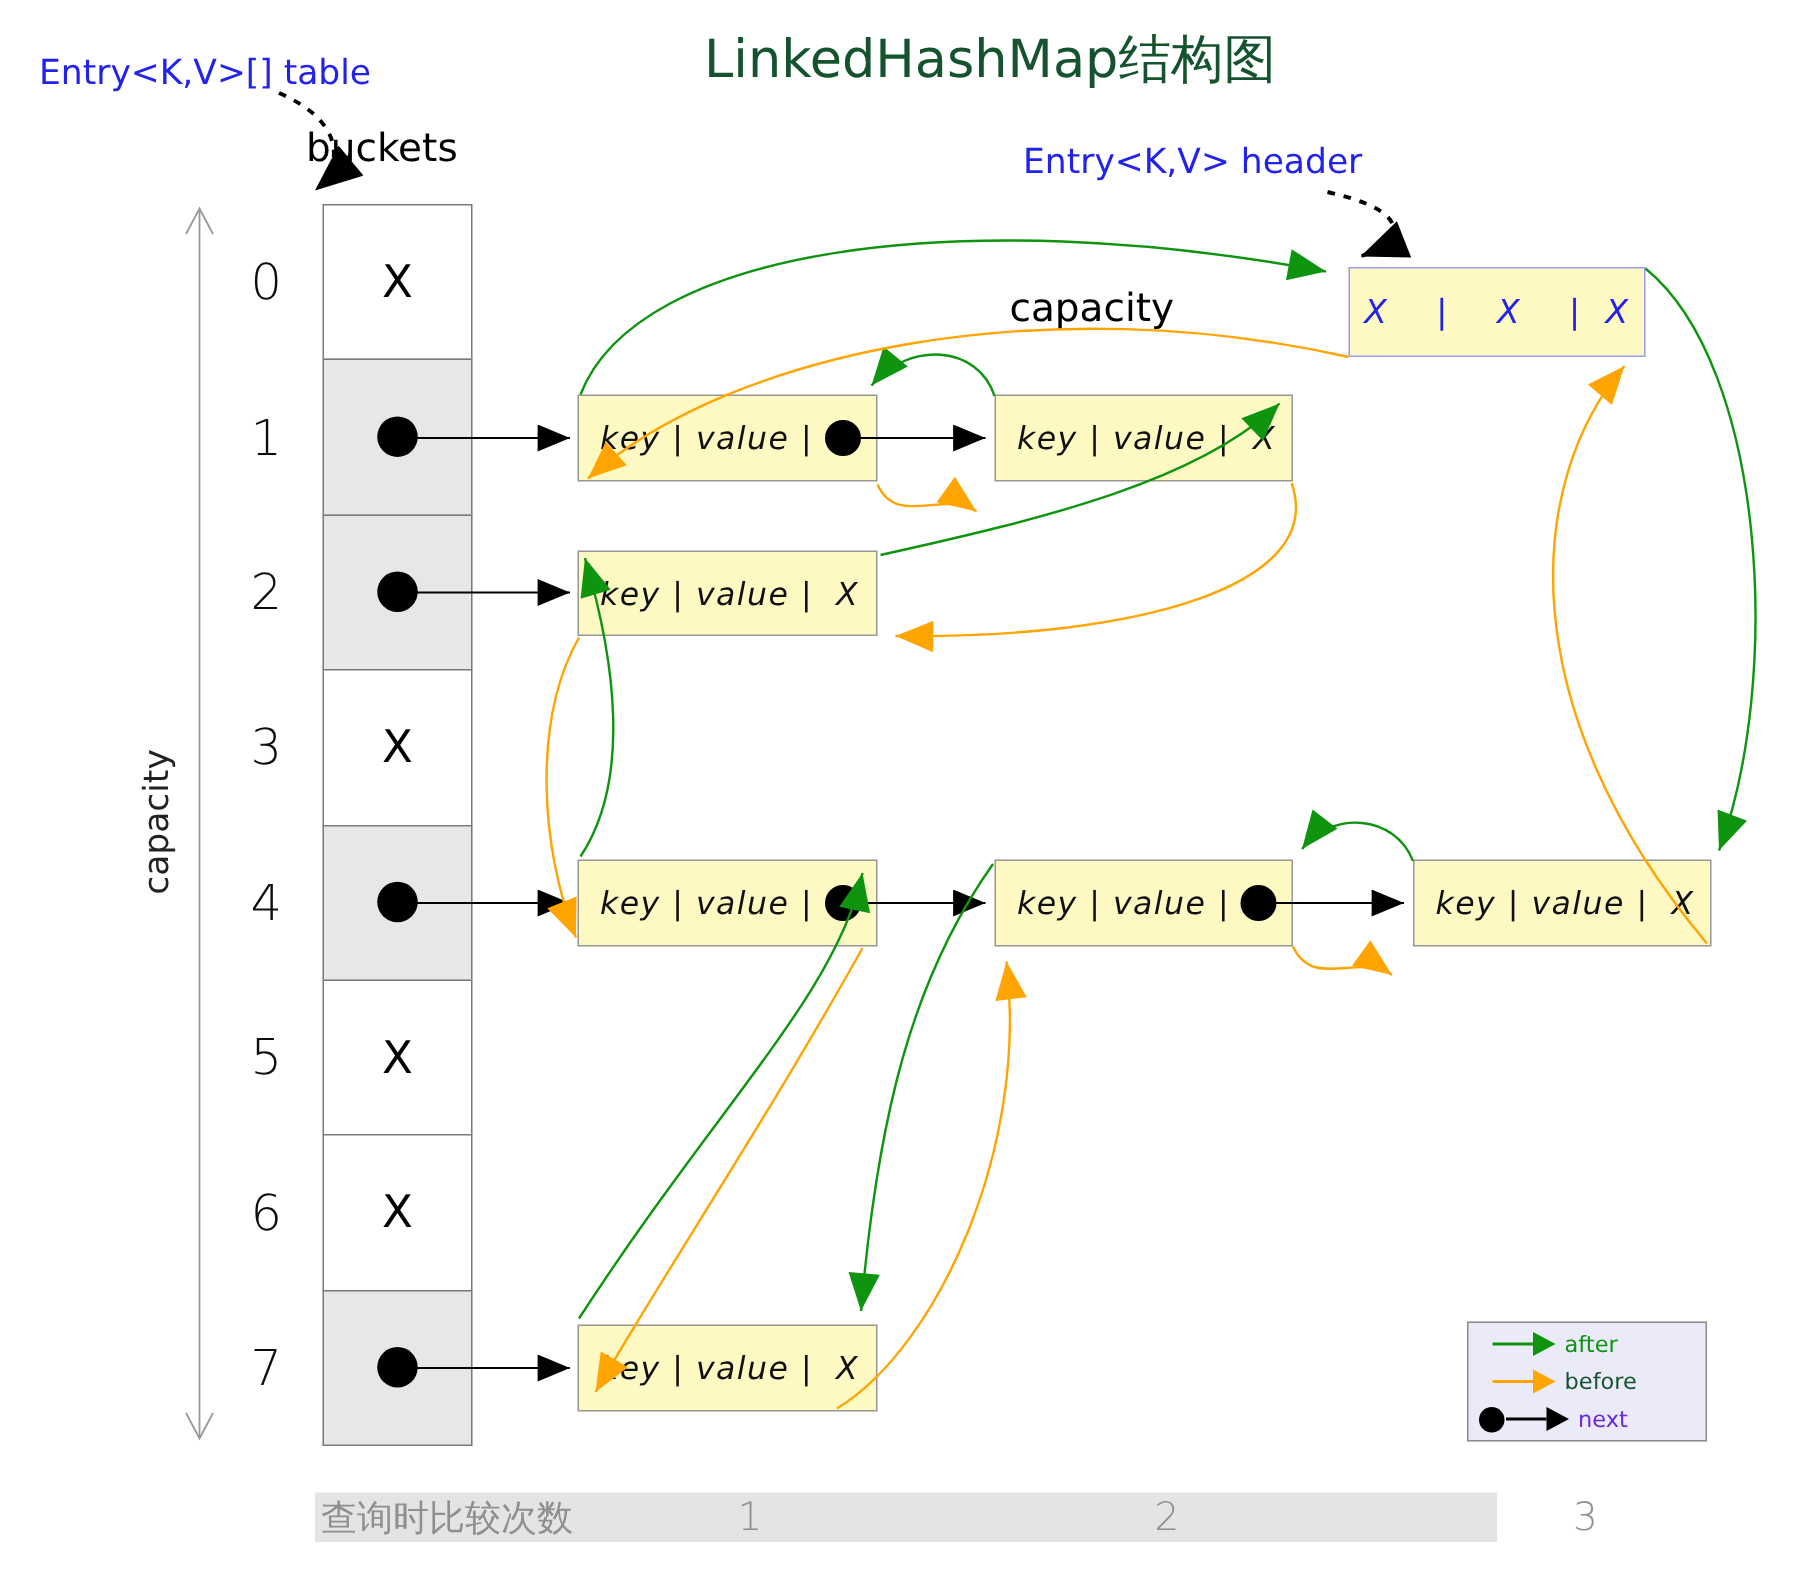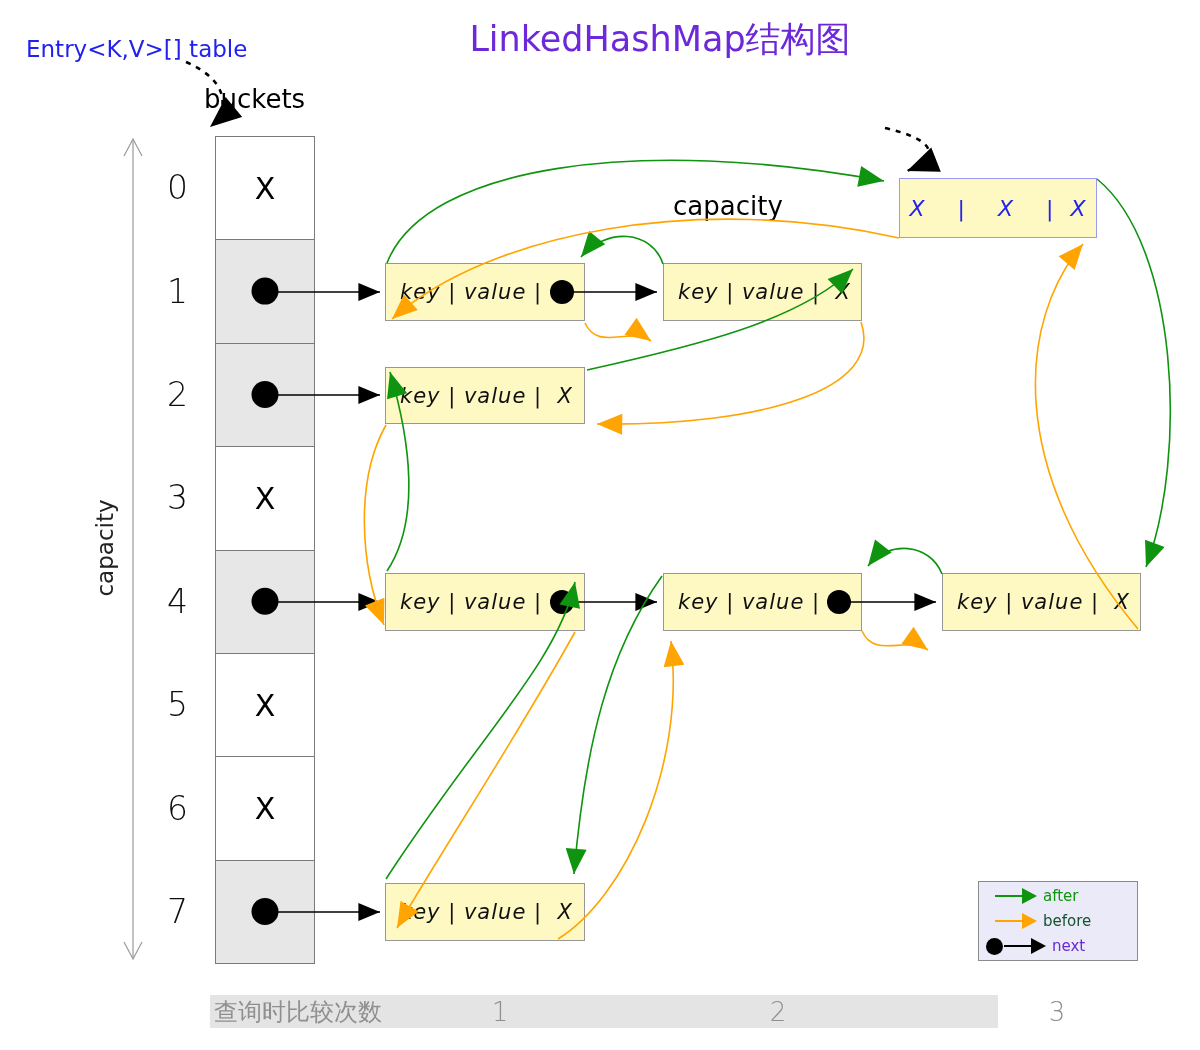--- a/index.html
+++ b/index.html
@@ -1,19 +1,19 @@
 <!DOCTYPE html>
 <html><head>
 <meta charset="utf-8">
 <style>
   html,body{margin:0;padding:0;background:#fff;}
   #stage{position:relative;width:1200px;height:1050px;background:#fff;overflow:hidden;
          font-family:"DejaVu Sans","Liberation Sans",sans-serif;color:#111;}
   .abs{position:absolute;}
-  #page-title{left:360px;top:16px;width:600px;text-align:center;font-size:35px;color:#6d28d9;z-index:2;}
+  #page-title{left:360px;top:16px;width:600px;text-align:center;font-size:35px;color:#14532d;z-index:2;}
   .blue-label{color:#2222ee;font-size:23px;z-index:2;}
   .bold-label{font-weight:normal;font-size:26px;color:#000000;z-index:2;}
   #capacity-label{left:105px;top:548px;transform:translate(-50%,-50%) rotate(-90deg);
                   font-size:23px;color:#222;z-index:2;}
   .bucket-cell{position:absolute;left:215px;width:100px;border:1px solid #7a7a7a;
                background:#fff;box-sizing:border-box;display:flex;align-items:center;justify-content:center;z-index:1;}
   .bucket-cell.shaded{background:#e7e7e7;}
   .bucket-cell .xmark{font-size:30px;color:#000;}
   .bucket-index{position:absolute;left:128px;width:60px;display:flex;align-items:center;
                 justify-content:flex-end;font-size:33px;font-weight:200;color:#0d0d0d;z-index:1;}
@@ -37,20 +37,21 @@
   .footer-count{position:absolute;top:0;height:33px;width:36px;display:flex;align-items:center;
                 justify-content:center;font-size:26px;font-weight:200;color:#8f8f8f;}
 </style>
 </head>
 <body>
 
 <div id="stage">
   <div class="abs" id="page-title">LinkedHashMap结构图</div>
   <div class="abs blue-label" style="left:26px;top:36px;">Entry&lt;K,V&gt;[] table</div>
   <div class="abs bold-label" style="left:204px;top:84px;">buckets</div>
+  <div class="abs blue-label" style="left:682px;top:95px;">Entry&lt;K,V&gt; header</div>
   <div class="abs bold-label" style="left:673px;top:191px;">capacity</div>
   <div class="abs" id="capacity-label">capacity</div>
 
   <div id="buckets-array">
       <div class="bucket-index" style="top: 136px; height: 103.4px;">0</div>
       <div class="bucket-cell" style="top: 136px; height: 104.4px;">
         <span class="xmark">X</span>
       </div>
       <div class="bucket-index" style="top: 239.4px; height: 103.4px;">1</div>
       <div class="bucket-cell shaded" style="top: 239.4px; height: 104.4px;"></div>

